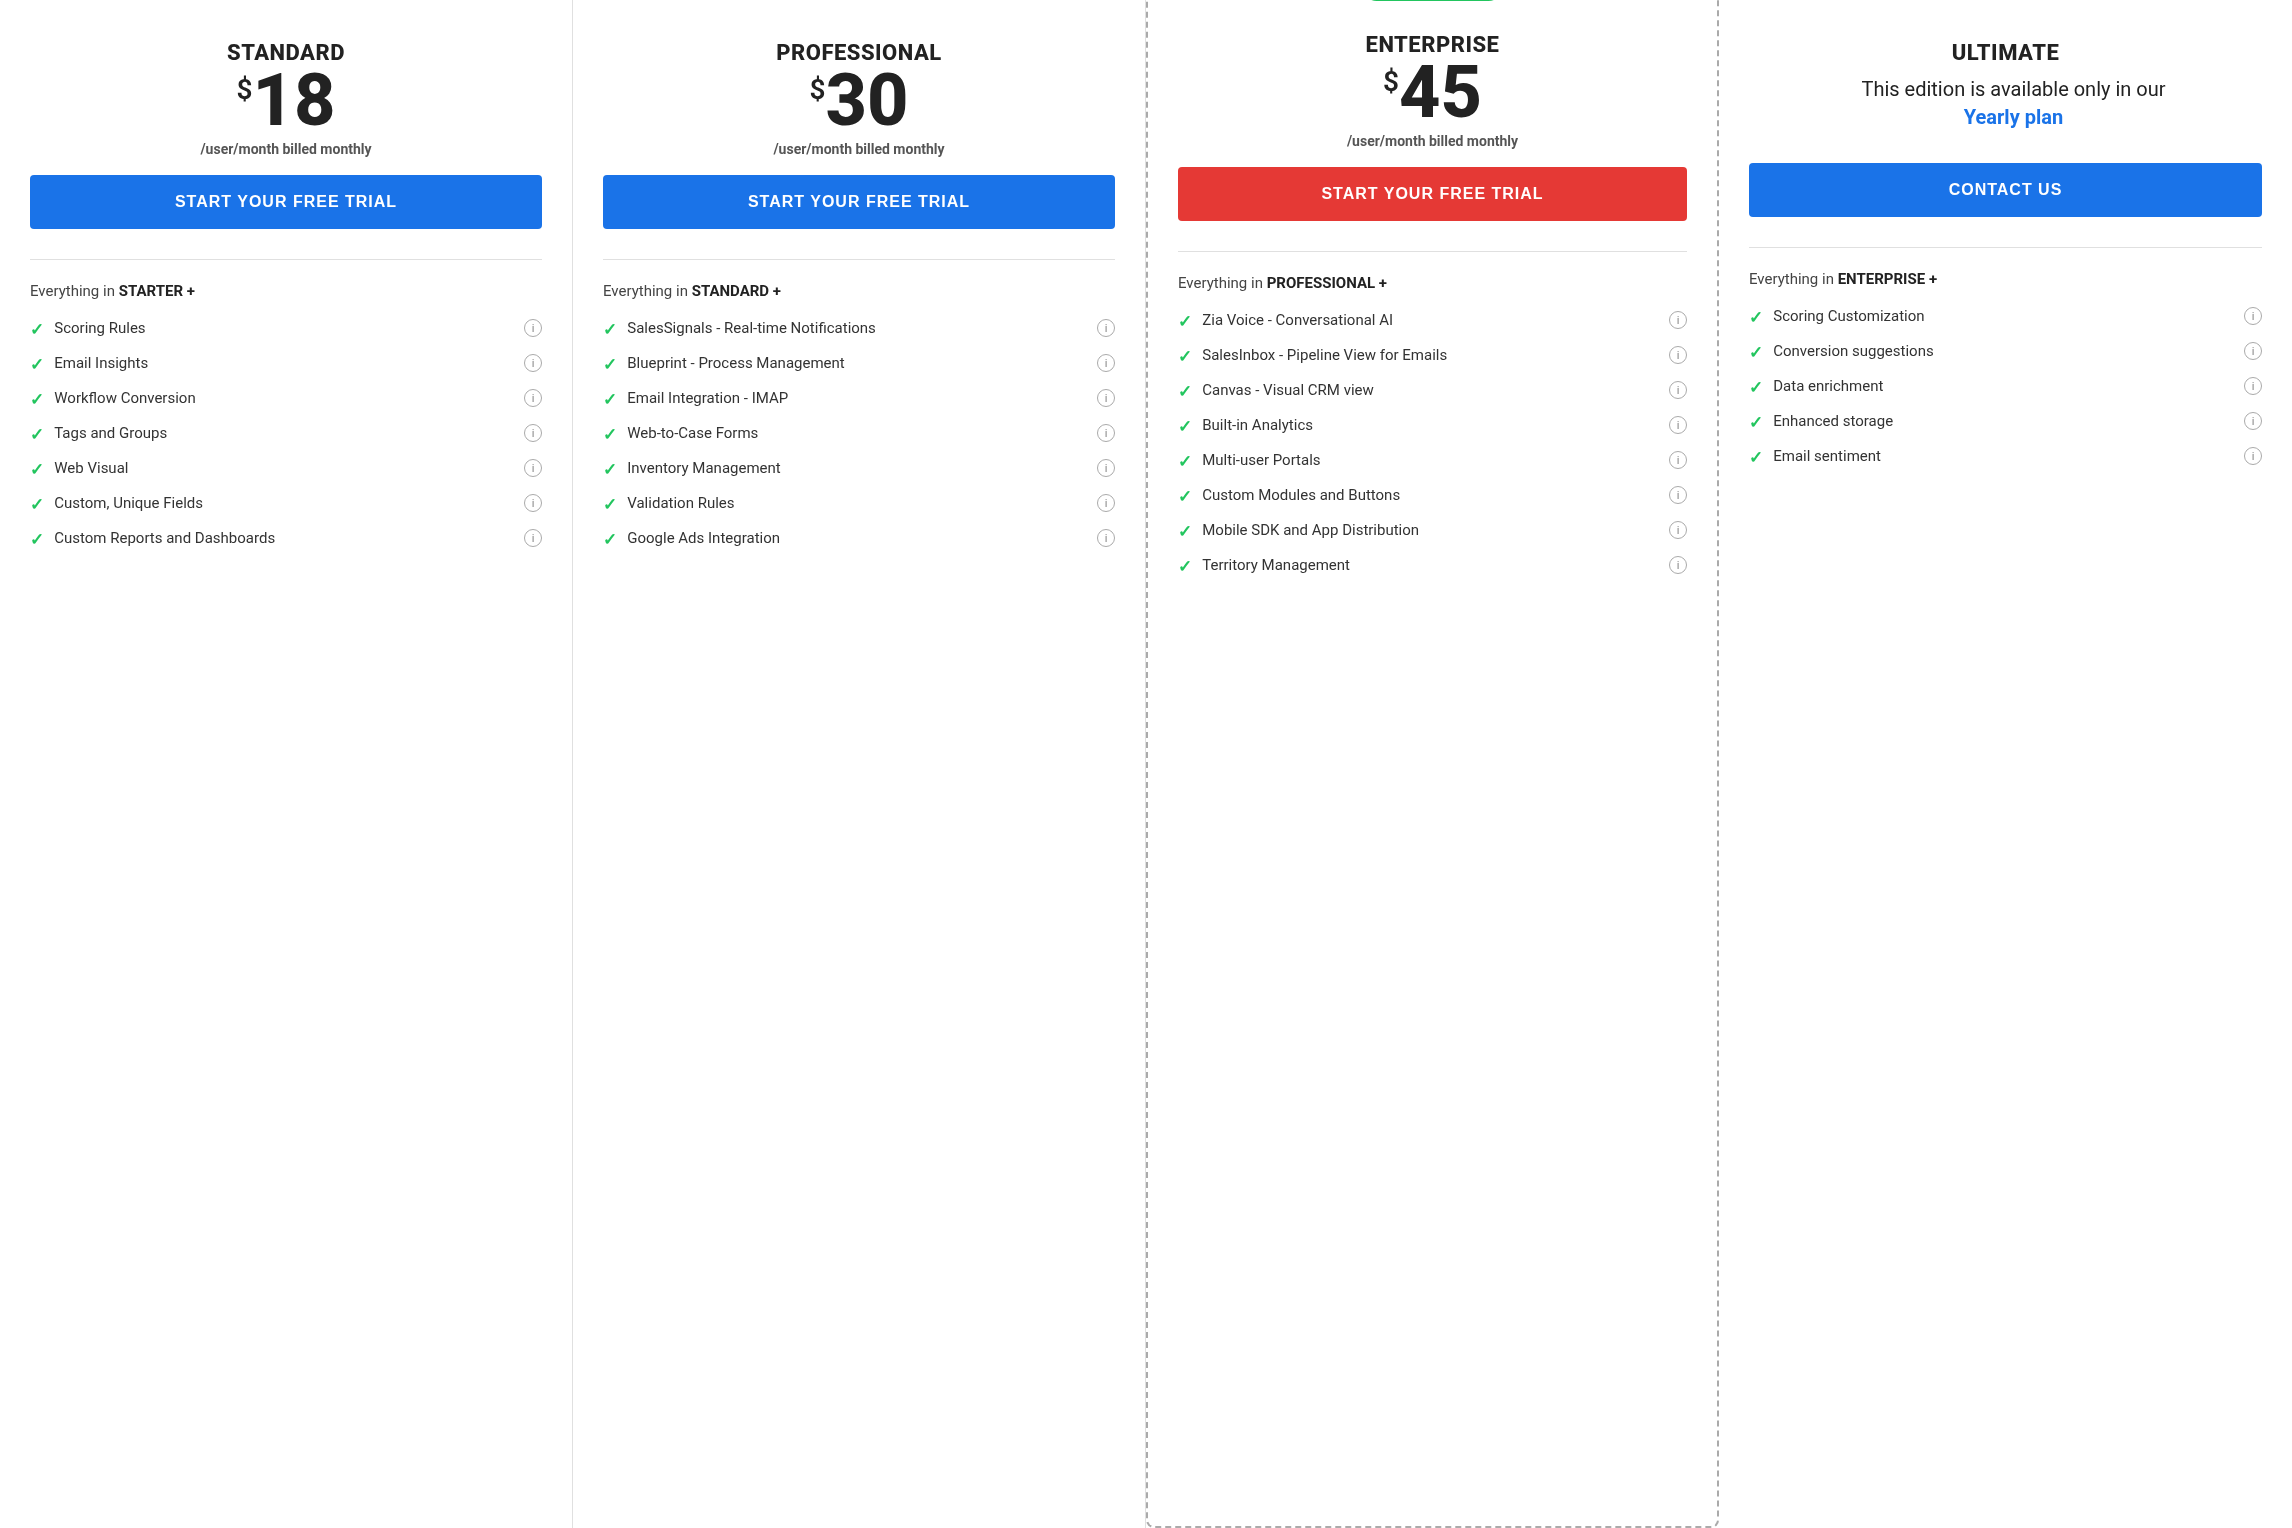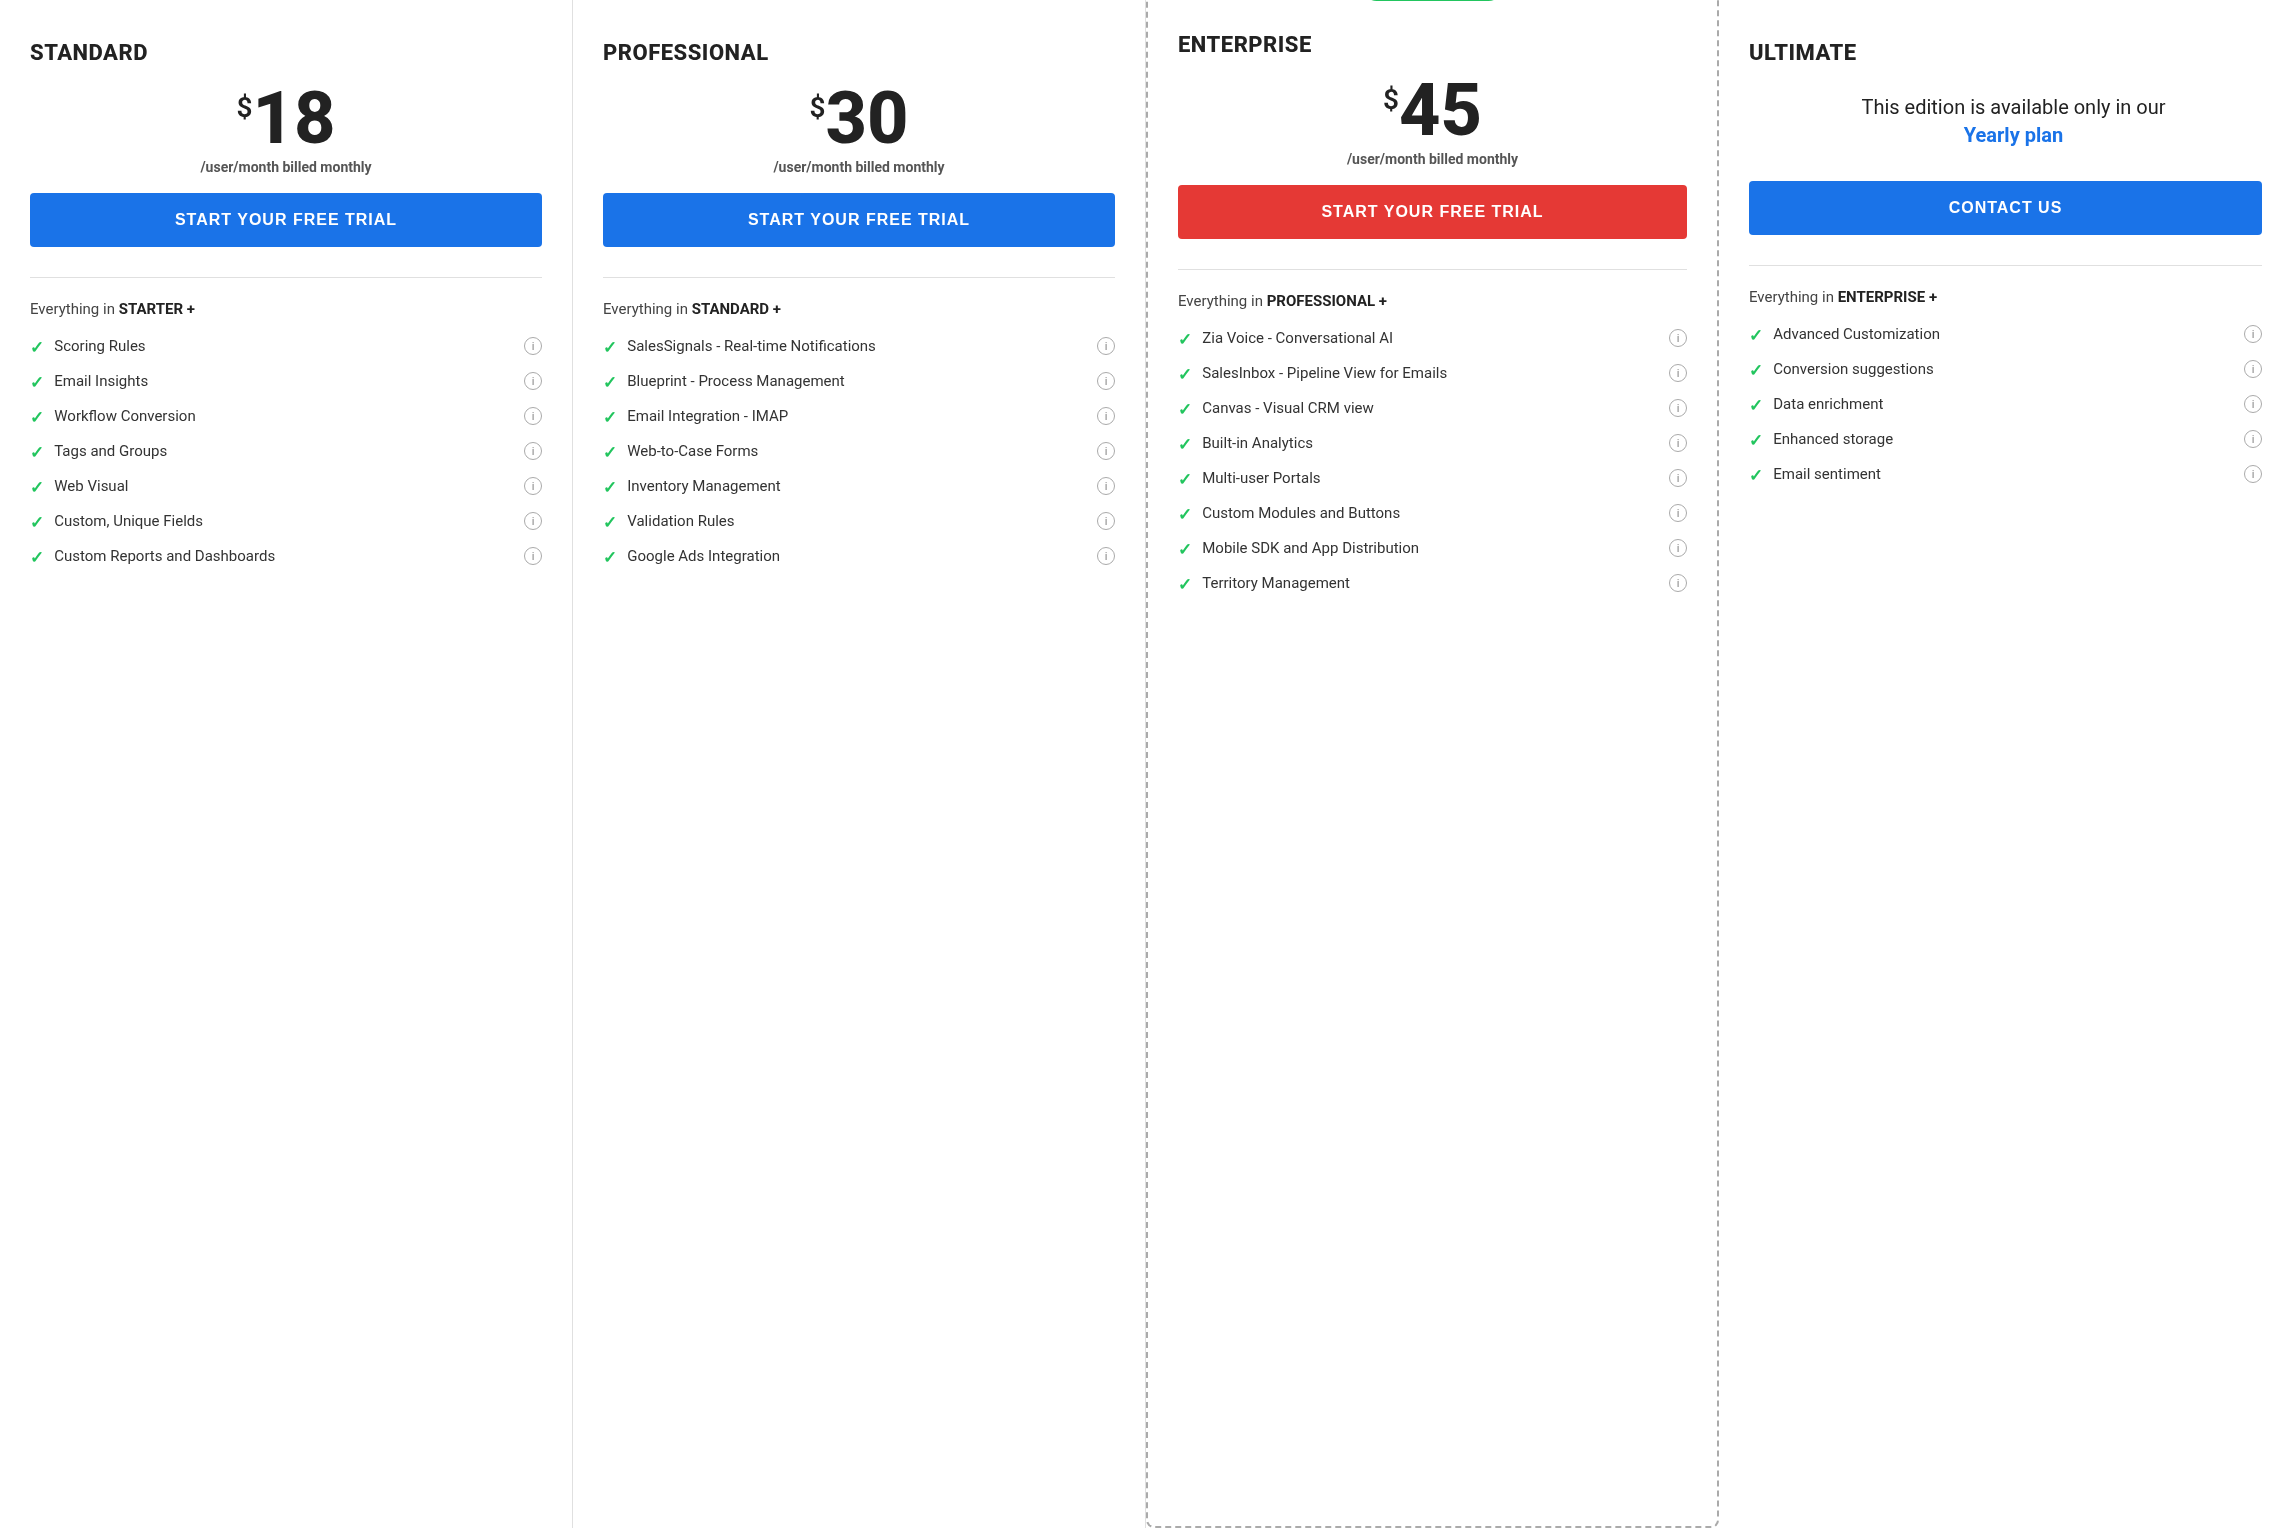--- a/index.html
+++ b/index.html
@@ -36,25 +36,24 @@
       background: #22c55e;
       color: #fff;
       font-size: 13px;
       font-weight: 700;
       padding: 6px 18px;
       border-radius: 20px;
       white-space: nowrap;
       letter-spacing: 0.5px;
     }
     .plan-name {
-      text-align: left;
+      text-align: center;
       font-size: 22px;
       font-weight: 800;
       color: #222;
-      margin-bottom: 18px;
       letter-spacing: 0.5px;
     }
     .price-block {
       text-align: center;
       margin-bottom: 10px;
       min-height: 80px;
       display: flex;
       flex-direction: column;
       align-items: center;
       justify-content: center;
@@ -337,21 +336,21 @@
         This edition is available only in our<br>
         <span class="yearly-link">Yearly plan</span>
       </div>
     </div>
     <button class="cta-btn cta-blue">CONTACT US</button>
     <hr class="divider">
     <div class="includes-text">Everything in <strong>ENTERPRISE +</strong></div>
     <ul class="feature-list">
       <li class="feature-item">
         <span class="check-icon">✓</span>
-        <span class="feature-text">Advanced Customization</span>
+        <span class="feature-text">Scoring Customization</span>
         <span class="info-icon">i</span>
       </li>
       <li class="feature-item">
         <span class="check-icon">✓</span>
         <span class="feature-text">Conversion suggestions</span>
         <span class="info-icon">i</span>
       </li>
       <li class="feature-item">
         <span class="check-icon">✓</span>
         <span class="feature-text">Data enrichment</span>

